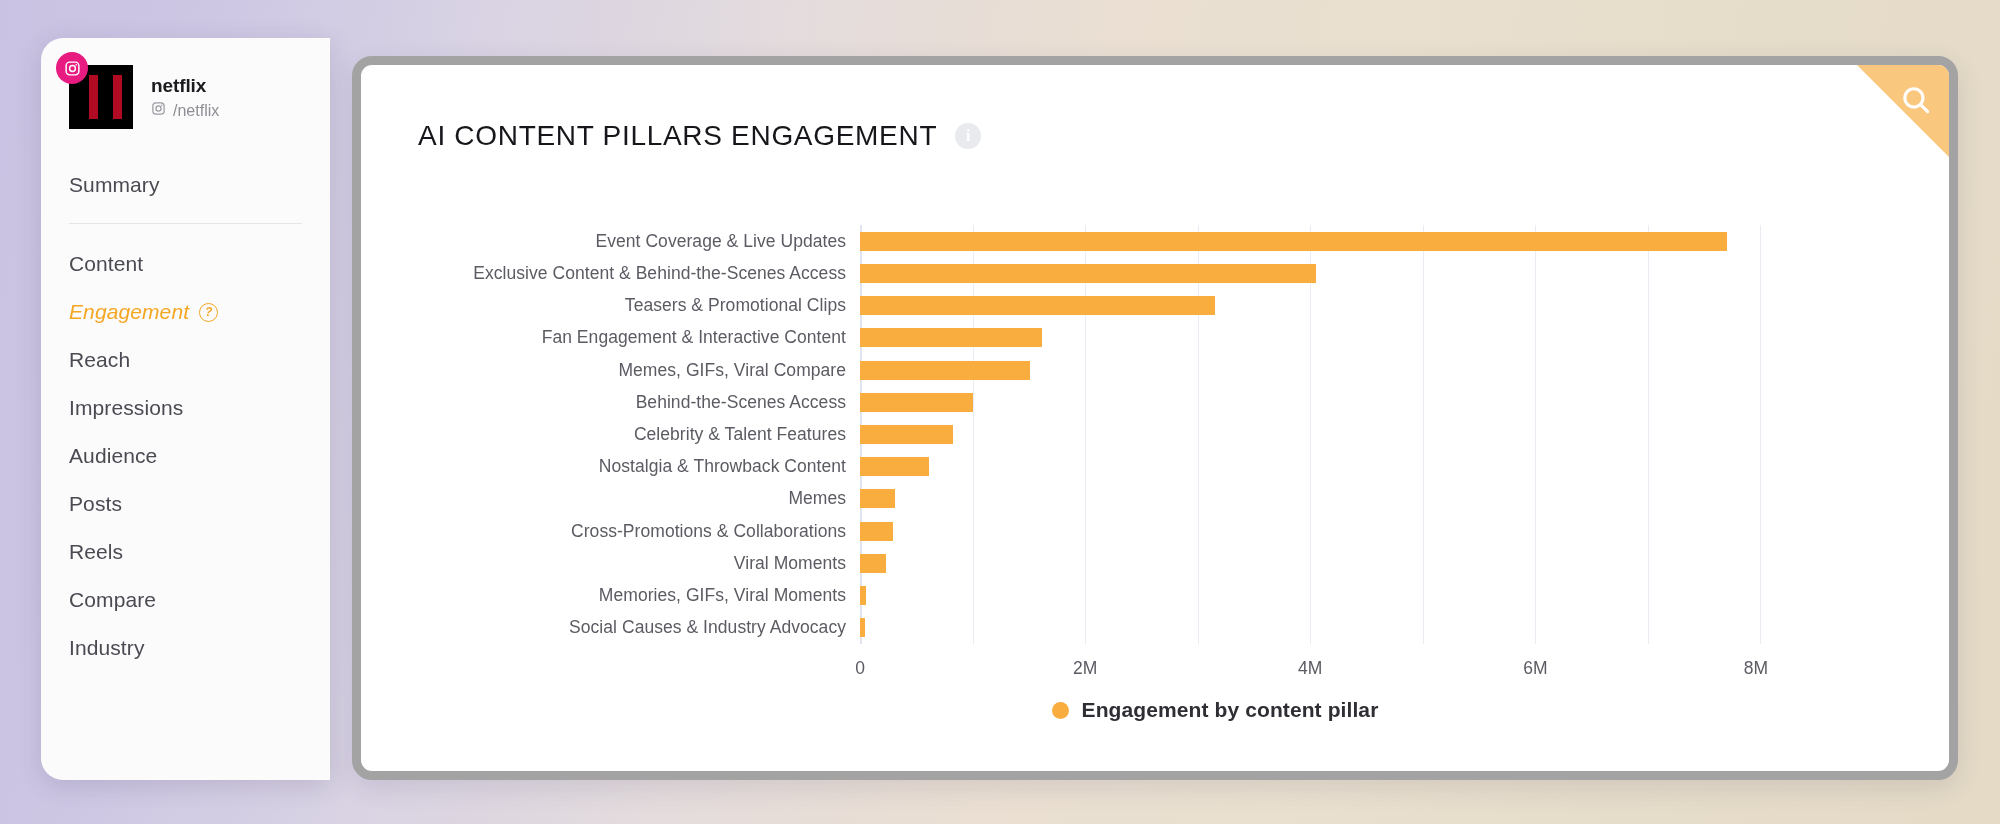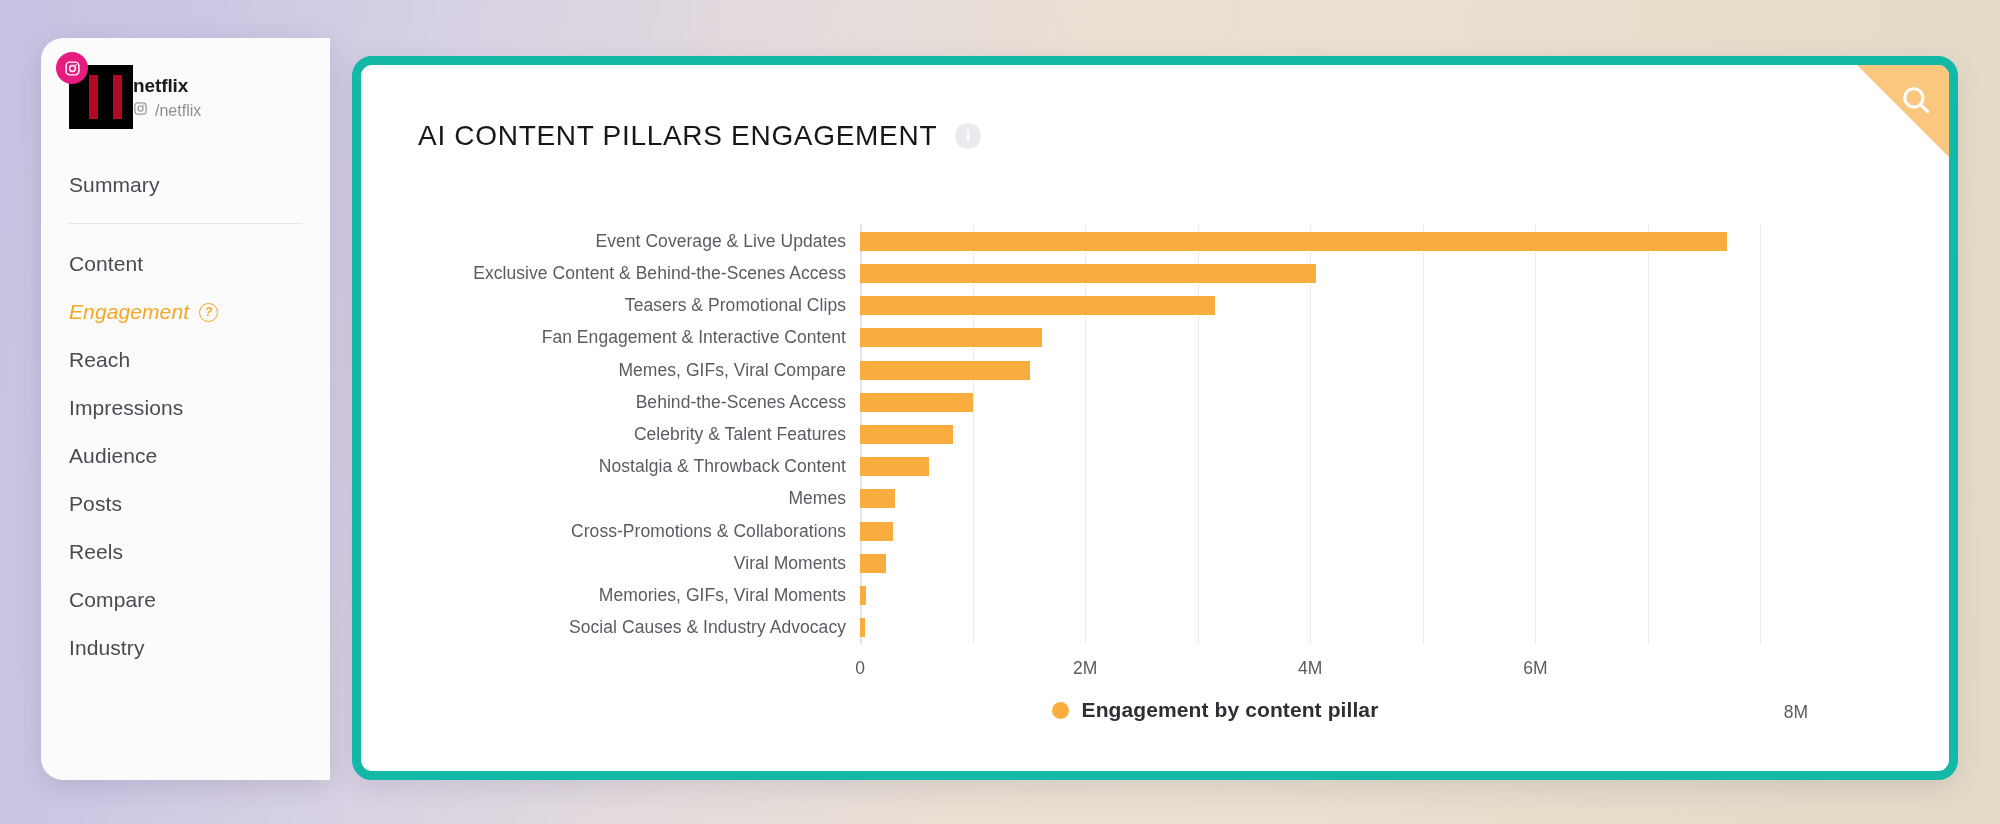--- a/index.html
+++ b/index.html
@@ -49,21 +49,21 @@
   }
   #avatar svg { display:block; }
   #platform-badge {
     position: absolute;
     left: -13px; top: -13px;
     width: 32px; height: 32px;
     border-radius: 50%;
     background: #e81b80;
     display: flex; align-items: center; justify-content: center;
   }
-  #brand-text { }
+  #brand-text { margin-left: 18px; }
   .brand-name {
     font-size: 19px;
     font-weight: 700;
     color: #1b1b1f;
     letter-spacing: -0.1px;
     line-height: 1.25;
   }
   .brand-handle {
     display: flex;
     align-items: flex-end;
@@ -114,21 +114,21 @@
   }
 
   
   #main-card {
     position: absolute;
     left: 352px;
     top: 56px;
     width: 1606px;
     height: 724px;
     background: #ffffff;
-    border: 9px solid #14b8a6;
+    border: 9px solid #a3a3a3;
     border-radius: 20px;
     box-shadow: 0 8px 26px rgba(60,50,90,0.12);
     overflow: hidden;
   }
   #corner-ribbon {
     position: absolute;
     right: 0; top: 0;
     width: 92px; height: 92px;
     overflow: hidden;
     cursor: pointer;
@@ -414,20 +414,20 @@
               <div class="bar" title="Social Causes &amp; Industry Advocacy" style="width: 5.06512px; background: rgb(249, 173, 62);"></div>
             </div>
           </div>
       </div>
     </div>
     <div id="x-axis">
         <div class="x-tick" style="left: 0px;">0</div>
         <div class="x-tick" style="left: 225.116px;">2M</div>
         <div class="x-tick" style="left: 450.233px;">4M</div>
         <div class="x-tick" style="left: 675.349px;">6M</div>
-        <div class="x-tick" style="left: 936px; margin-top: 44px;">8M</div>
+        <div class="x-tick" style="left: 896px;">8M</div>
       </div>
     <div id="legend">
       <div id="legend-dot"></div>
       <div id="legend-label">Engagement by content pillar</div>
     </div>
   </div>
 </div>
 
 </body></html>

